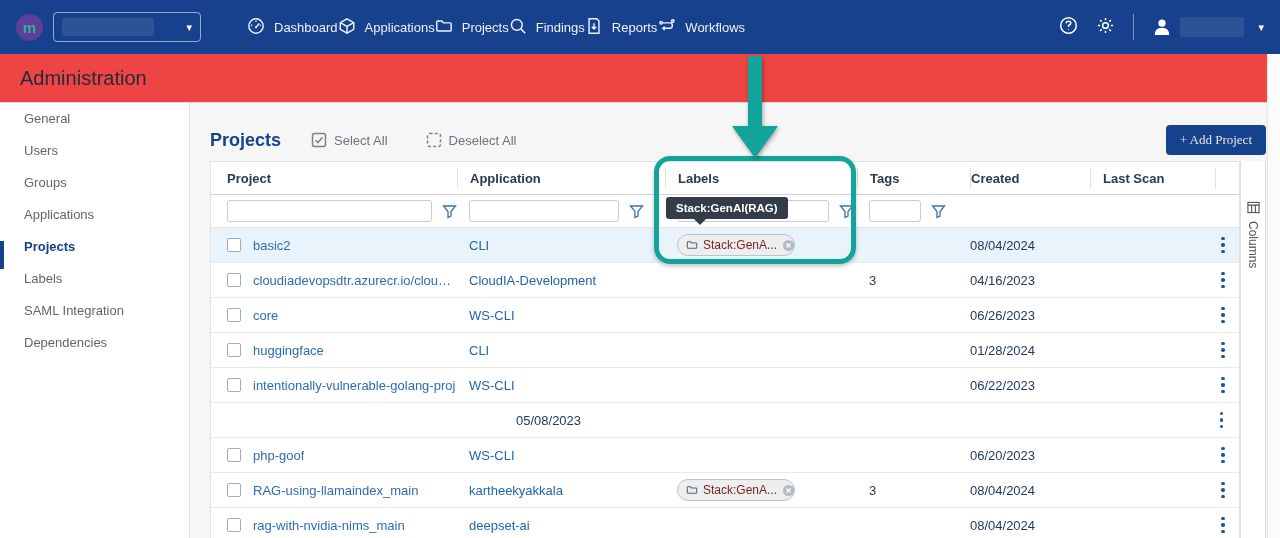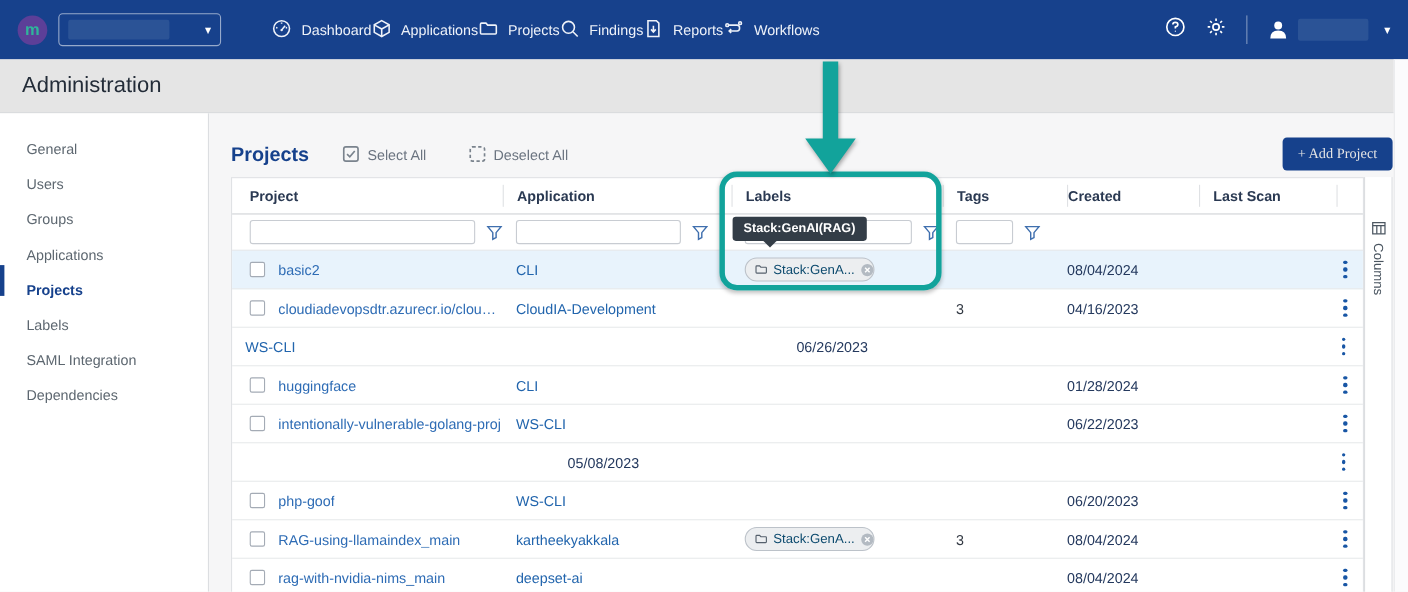--- a/index.html
+++ b/index.html
@@ -19,27 +19,27 @@
   .nav-item { display:flex; align-items:center; gap:9px; color:#eef2f9; font-size:13px; cursor:pointer; white-space:nowrap; }
   .nav-item svg { stroke:#eef2f9; fill:none; stroke-width:1.6; }
   .nav-right { margin-left:auto; display:flex; align-items:center; gap:18px; }
   .nav-right svg { stroke:#ffffff; fill:none; stroke-width:1.6; }
   .nav-divider { width:1px; height:26px; background:rgba(255,255,255,0.45); }
   .user-box { display:flex; align-items:center; gap:8px; }
   .user-box .redact { width:64px; height:20px; }
   .user-box .chev { color:#fff; font-size:11px; margin-left:6px; }
 
   
-  .title-band { height:49px; background:#e5e5e5; border-bottom:1px solid #d8dadd; display:flex; align-items:center; padding-left:20px; }
+  .title-band { height:49px; background:#ef4444; border-bottom:1px solid #d8dadd; display:flex; align-items:center; padding-left:20px; }
   .title-band h1 { font-size:20px; font-weight:400; color:#232c38; }
 
   
   .body-row { display:flex; height:435px; }
   .sidebar { width:190px; background:#ffffff; border-right:1px solid #dcdee1; padding-top:8px; flex:none; }
-  .side-item { position:relative; height:32px; display:flex; align-items:flex-end; padding-left:24px; font-size:13px; color:#5d6770; cursor:pointer; }
+  .side-item { position:relative; height:32px; display:flex; align-items:flex-start; padding-left:24px; font-size:13px; color:#5d6770; cursor:pointer; }
   .side-item.active { color:#16418c; font-weight:bold; }
   .side-item.active::before { content:""; position:absolute; left:0; top:2px; bottom:2px; width:4px; background:#16418c; }
 
   .content { flex:1; background:#f6f6f7; padding:22px 14px 0 20px; }
   .toolbar { display:flex; align-items:center; height:30px; margin-bottom:6px; }
   .toolbar .tbl-title { font-size:18px; font-weight:bold; color:#16418c; margin-right:30px; }
   .tool-btn { display:flex; align-items:center; gap:7px; font-size:13px; color:#6b7480; margin-right:38px; cursor:pointer; background:none; border:none; font-family:inherit; }
   .tool-btn svg { stroke:#7a838d; fill:none; stroke-width:1.5; }
   .add-btn { margin-left:auto; background:#16418c; color:#e5e5e5; border:none; border-radius:4px; font-size:13px; font-family:Liberation Serif, serif; padding:7px 14px; cursor:pointer; }
 
@@ -65,21 +65,21 @@
   .filt { height:22px; border:1px solid #c8ccd2; border-radius:3px; background:#fff; font-family:inherit; font-size:12px; padding:0 5px; }
   .f-project { width:214px; } .f-app { width:150px; } .f-labels { width:152px; } .f-tags { width:52px; }
   .funnel { margin-left:10px; display:flex; }
 
   .cb { width:14px; height:14px; border:1.5px solid #a4abb5; border-radius:2px; background:#fff; margin-right:12px; flex:none; cursor:pointer; }
   .plink { color:#2e6cb5; cursor:pointer; white-space:nowrap; overflow:hidden; text-overflow:ellipsis; }
   .alink { color:#2265ad; cursor:pointer; }
   .dateval { color:#24395e; }
   .tagval { color:#333a44; }
 
-  .chip { display:inline-flex; align-items:center; gap:5px; padding:3px 8px; border-radius:11px; background:#eceef0; border:1px solid #bcc2c9; font-size:12px; color:#0c4a6e; cursor:default; max-width:118px; }
+  .chip { display:inline-flex; align-items:center; gap:5px; padding:3px 8px; border-radius:11px; background:#eceef0; border:1px solid #bcc2c9; font-size:12px; color:#7f1d1d; cursor:default; max-width:118px; }
   .chip .txt { white-space:nowrap; }
   .kebab { display:flex; flex-direction:column; gap:3px; cursor:pointer; padding:2px 6px; }
   .kebab i { width:3.5px; height:3.5px; border-radius:50%; background:#1856a5; }
 
   .columns-tab { width:26px; background:#ffffff; border:1px solid #dcdee1; border-top:none; display:flex; flex-direction:column; align-items:center; padding-top:40px; gap:7px; cursor:pointer; }
   .columns-tab .vtext { writing-mode:vertical-rl; font-size:12px; color:#4a5560; }
 
   .right-strip { position:absolute; right:0; top:54px; width:13px; height:484px; background:#fbfbfc; border-left:1px solid #e7e8ea; }
 
   
@@ -340,20 +340,24 @@
                 </div>
                 <div class="c6">
                   <span class="kebab">
                     <i></i>
                     <i></i>
                     <i></i>
                   </span>
                 </div>
               </div>
               <div class="tr drow">
+                <div class="c0">
+                  <span class="cb"></span>
+                  <span class="plink">core</span>
+                </div>
                 <div class="c1">
                   <span class="alink">WS-CLI</span>
                 </div>
                 <div class="c2"></div>
                 <div class="c3">
                   <span class="tagval"></span>
                 </div>
                 <div class="c4">
                   <span class="dateval">06/26/2023</span>
                 </div>

